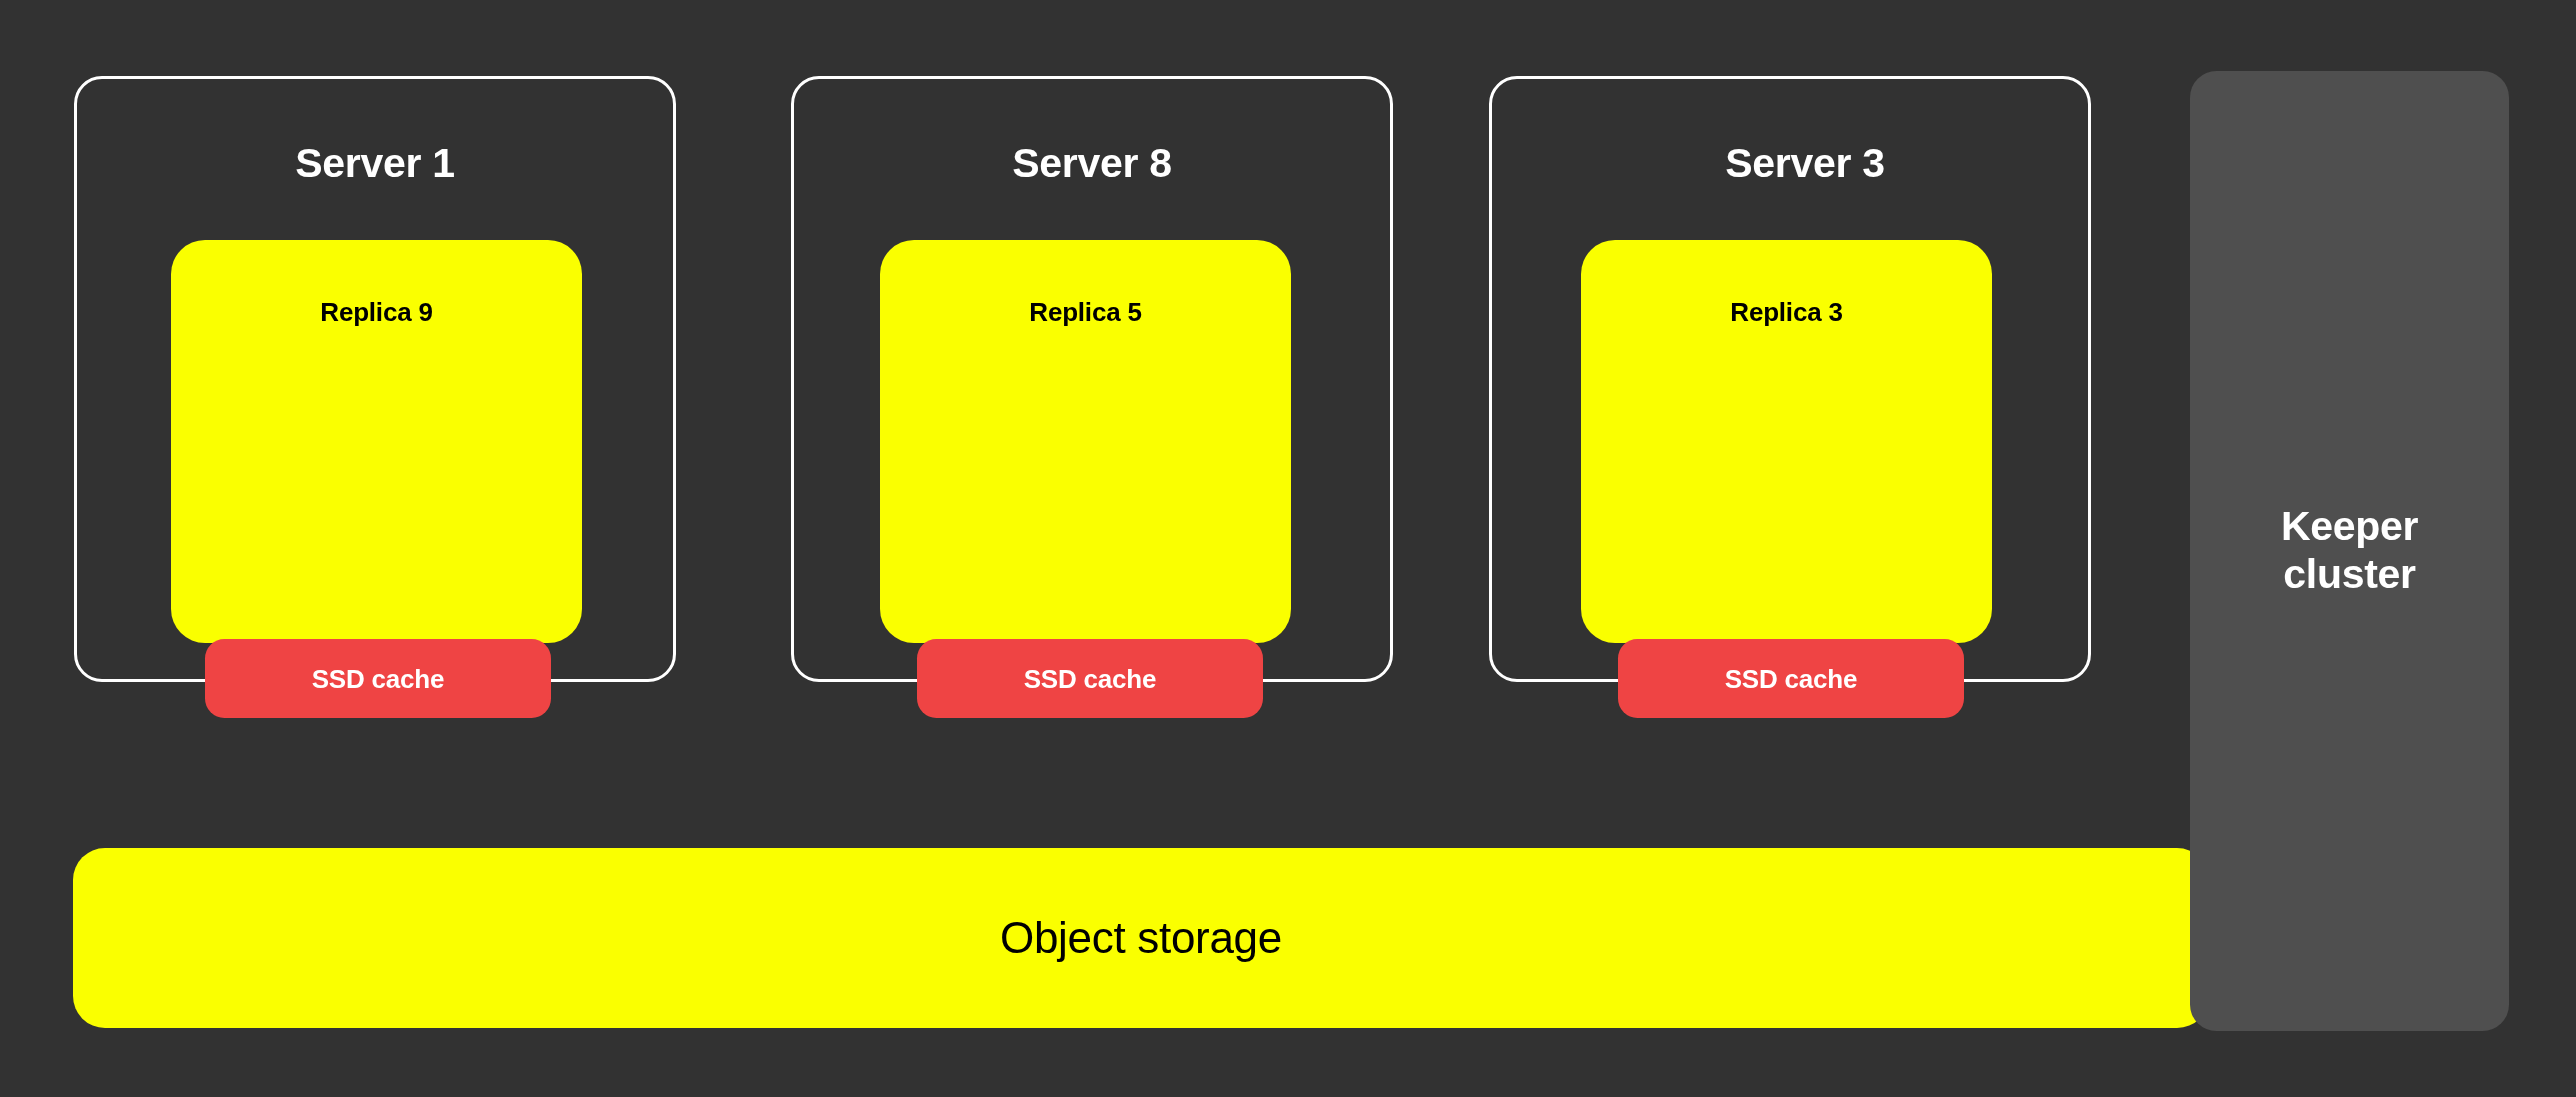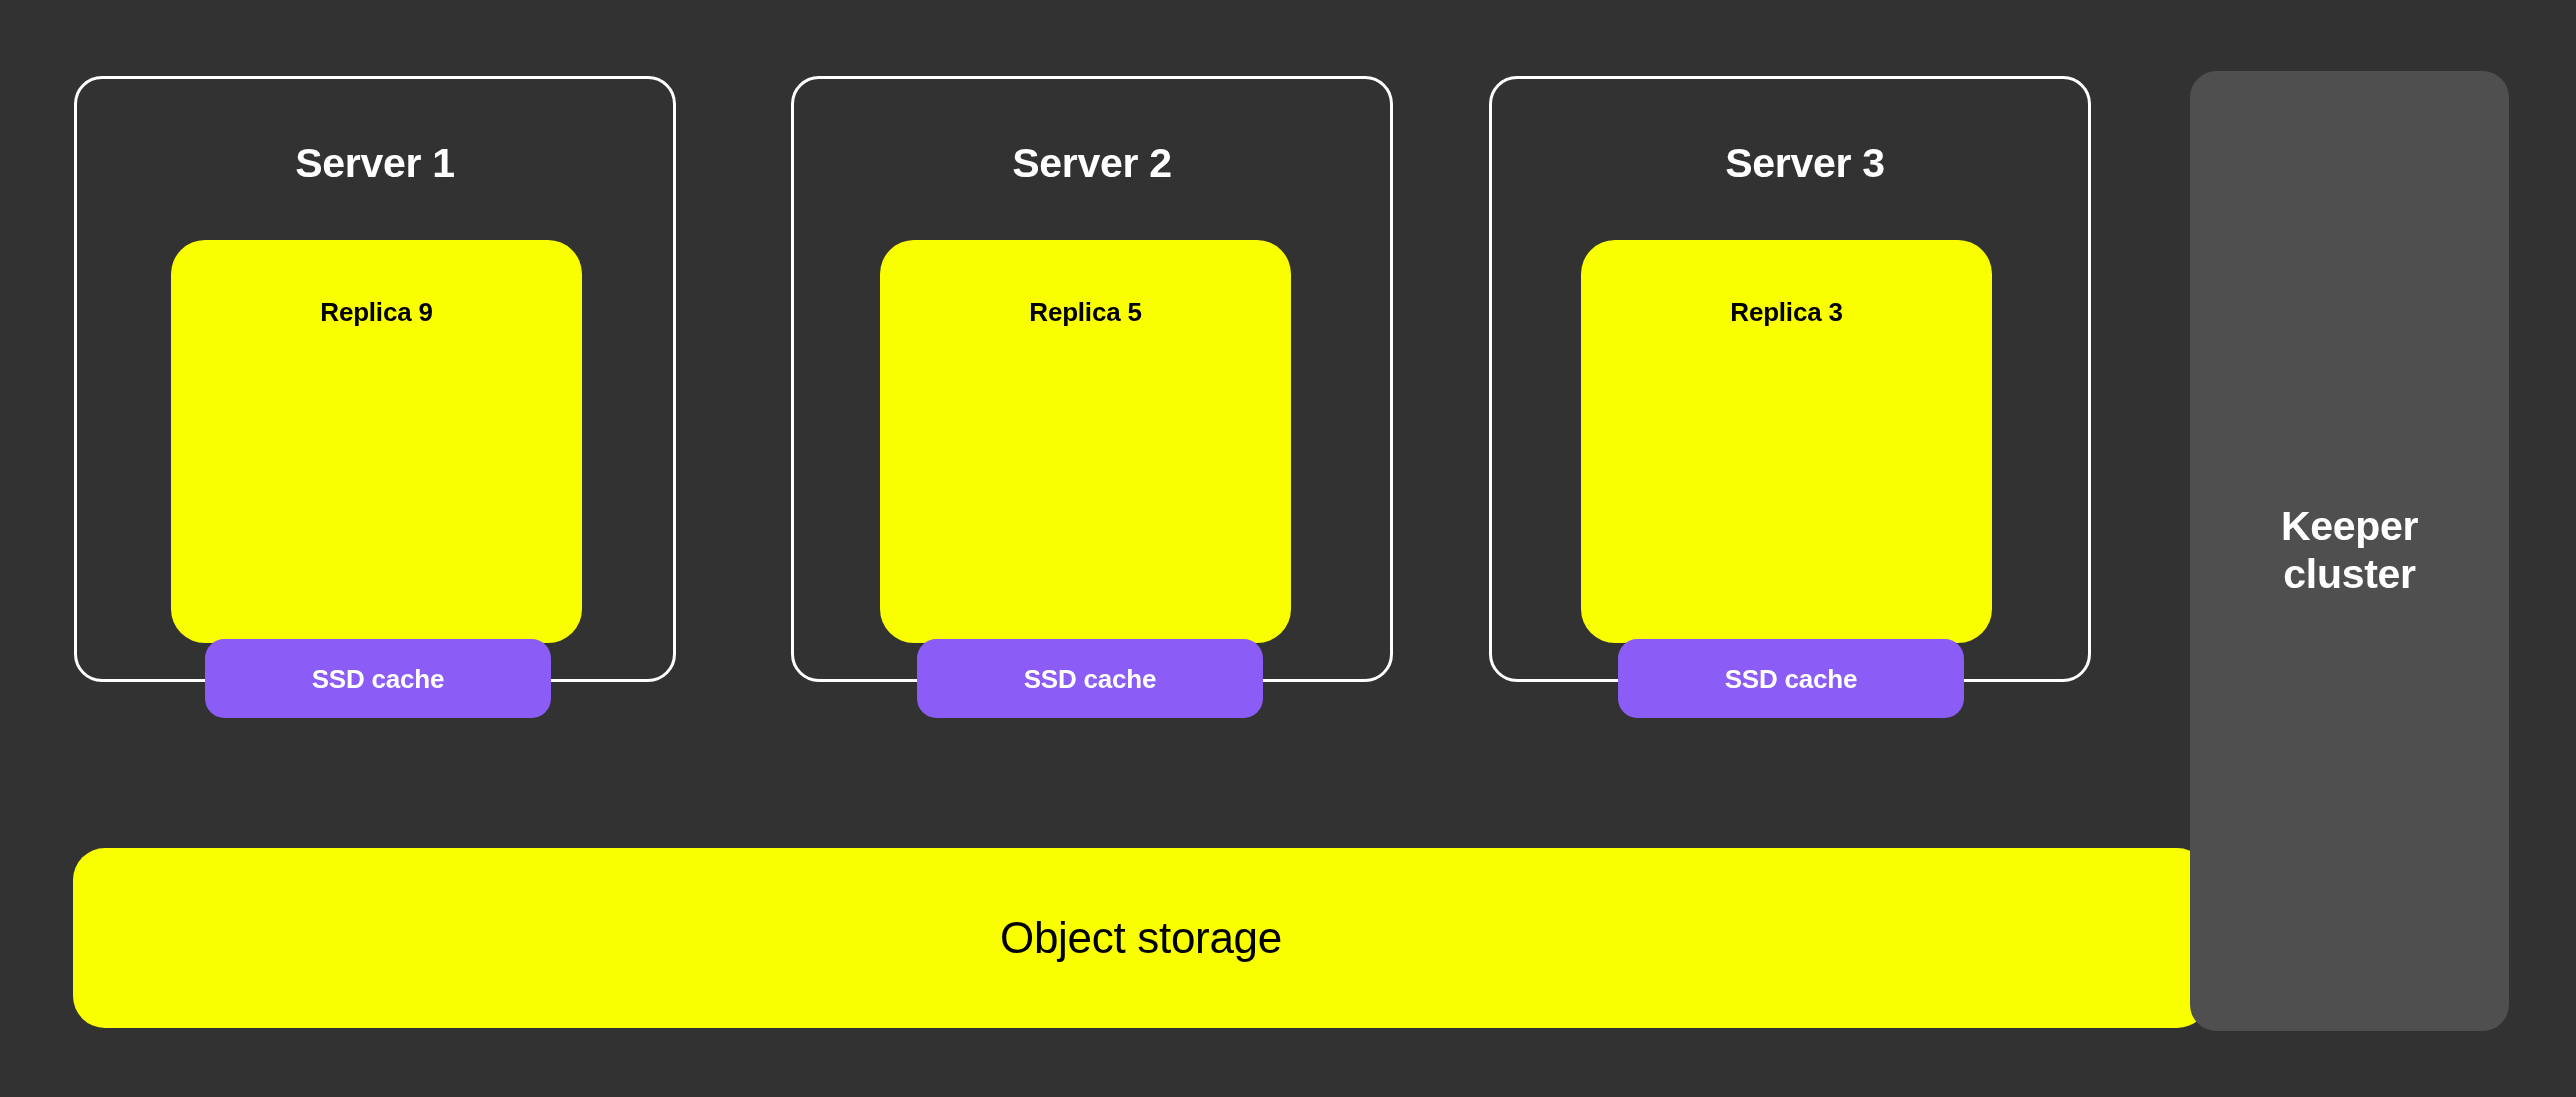--- a/index.html
+++ b/index.html
@@ -59,21 +59,21 @@
     font-weight: 700;
     line-height: 1;
     letter-spacing: -0.2px;
     white-space: nowrap;
   }
 
   
   .ssd-box {
     position: absolute;
     box-sizing: border-box;
-    background: #8b5cf6;
+    background: #ef4444;
     border-radius: 19.4px;
     display: flex;
     align-items: center;
     justify-content: center;
   }
   .ssd-label {
     color: #ffffff;
     font-size: 26px;
     font-weight: 700;
     line-height: 1;
@@ -129,21 +129,21 @@
   <div class="server-title" style="left:74px; width:602px; top:143px;">Server 1</div>
 
   <div class="replica-box" style="left:171px; top:240px; width:411px; height:403px;"></div>
   <div class="replica-label" style="left:171px; width:411px; top:299px;">Replica 9</div>
 
   <div class="ssd-box" style="left:205px; top:639px; width:346px; height:79px;">
     <span class="ssd-label">SSD cache</span>
   </div>
 
   <div class="server-box" style="left:791px; top:76px; width:602px; height:606px;"></div>
-  <div class="server-title" style="left:791px; width:602px; top:143px;">Server 2</div>
+  <div class="server-title" style="left:791px; width:602px; top:143px;">Server 8</div>
 
   <div class="replica-box" style="left:880px; top:240px; width:411px; height:403px;"></div>
   <div class="replica-label" style="left:880px; width:411px; top:299px;">Replica 5</div>
 
   <div class="ssd-box" style="left:917px; top:639px; width:346px; height:79px;">
     <span class="ssd-label">SSD cache</span>
   </div>
 
   <div class="server-box" style="left:1489px; top:76px; width:602px; height:606px;"></div>
   <div class="server-title" style="left:1489px; width:632px; top:143px;">Server 3</div>

